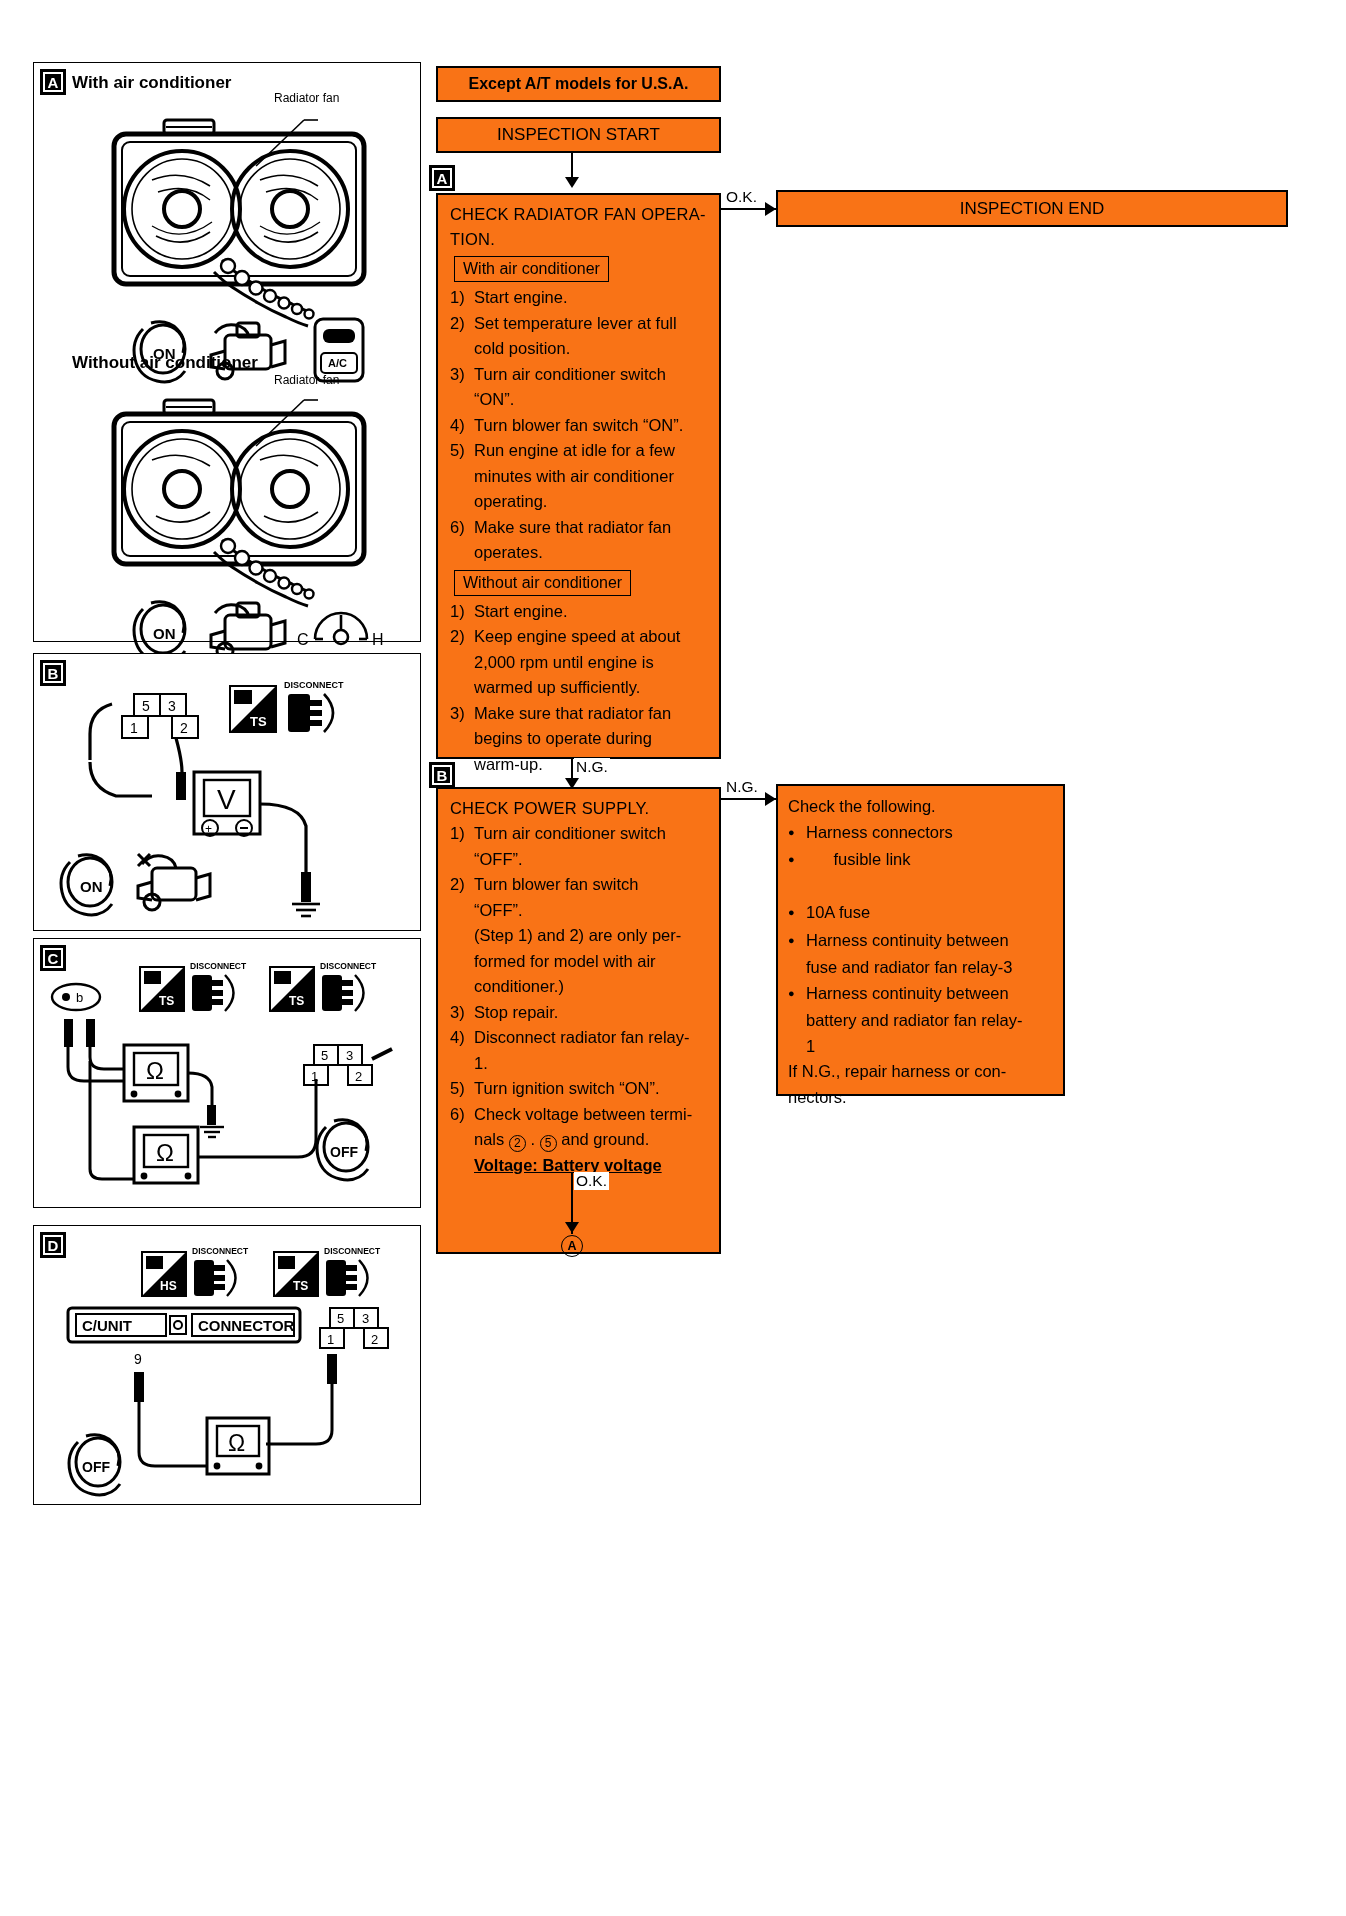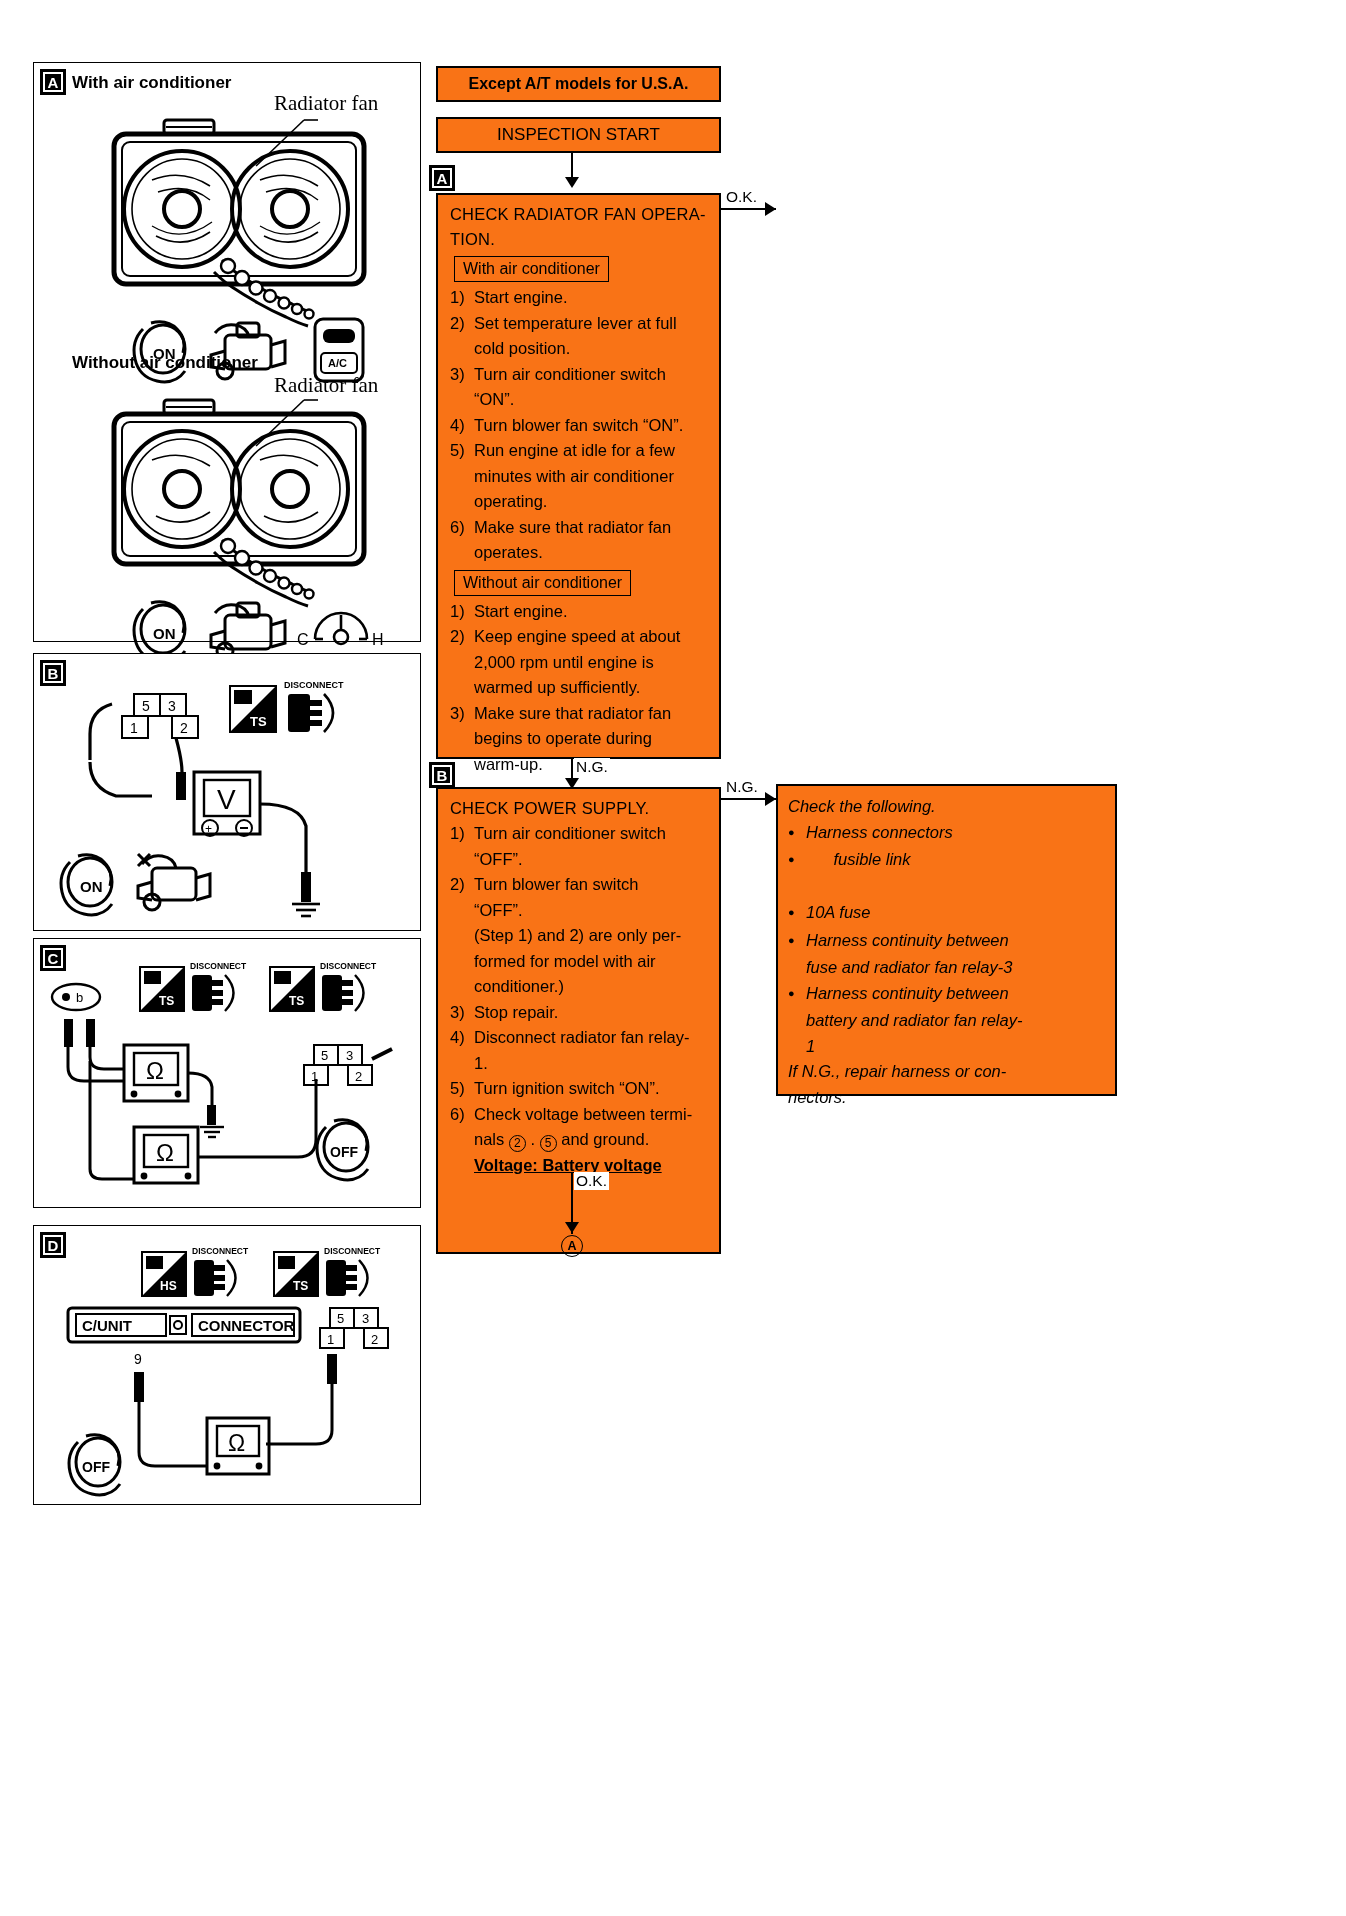--- a/index.html
+++ b/index.html
@@ -71,21 +71,21 @@
 
   .circle-a {
     position:absolute; width:22px; height:22px; border:1.8px solid #000;
     border-radius:50%; display:flex; align-items:center; justify-content:center;
     font-size:12.5px; font-weight:bold;
   }
 
   
   svg { display:block; }
   .ill-label { position:absolute; font-weight:bold; font-size:17px; }
-  .ill-sub { position:absolute; font-size:21px;font-family:Liberation Serif, serif; }
+  .ill-sub { position:absolute; font-size:12px; }
 </style>
 </head>
 <body>
 
 <div class="page">
 
   <div class="panel" style="left:33px; top:62px; width:388px; height:580px;">
 
     <div class="badge" style="left:6px; top:6px;">
       <span class="badge-inner">A</span>
@@ -542,20 +542,23 @@
         </div>
       <div class="cont">begins to operate during</div>
       <div class="cont">warm-up.</div>
     </div>
   </div>
 
   <div class="hline" style="left:721px; top:208px; width:55px;"></div>
   <div class="arrow-r" style="left:765px; top:202px;"></div>
   <div class="lbl" style="left:724px; top:188px;">O.K.</div>
 
+  <div class="fbox center" style="left:776px; top:190px; width:512px; height:37px;">
+    <span style="font-size:17px;">INSPECTION END</span>
+  </div>
 
   <div class="vline" style="left:571px; top:759px; height:28px;"></div>
   <div class="arrow-d" style="left:565px; top:778px;"></div>
   <div class="lbl" style="left:574px; top:758px;">N.G.</div>
 
   <div class="badge" style="left:429px; top:762px;">
     <span class="badge-inner">B</span>
   </div>
 
   <div class="fbox" style="left:436px; top:787px; width:285px; height:467px;">
@@ -603,21 +606,21 @@
         <span style="display:inline-block;border:1.4px solid #000;border-radius:50%;width:17px;height:17px;line-height:15px;text-align:center;font-size:12px;vertical-align:-2px;">5</span> and ground.
       </div>
       <div class="cont bold">Voltage: Battery voltage</div>
     </div>
   </div>
 
   <div class="hline" style="left:721px; top:798px; width:55px;"></div>
   <div class="arrow-r" style="left:765px; top:792px;"></div>
   <div class="lbl" style="left:724px; top:778px;">N.G.</div>
 
-  <div class="fbox" style="left:776px; top:784px; width:341px; height:312px;font-style:italic;">
+  <div class="fbox" style="left:776px; top:784px; width:289px; height:312px;">
     <div class="steps" style="padding:8px 10px 8px 10px;">
       <div class="plain">Check the following.</div>
 
       <div class="bul">
           <div class="dot"></div>
           <div class="btxt">Harness connectors</div>
         </div>
       <div class="bul">
           <div class="dot"></div>
           <div class="btxt" style="white-space:pre;">      fusible link</div>

